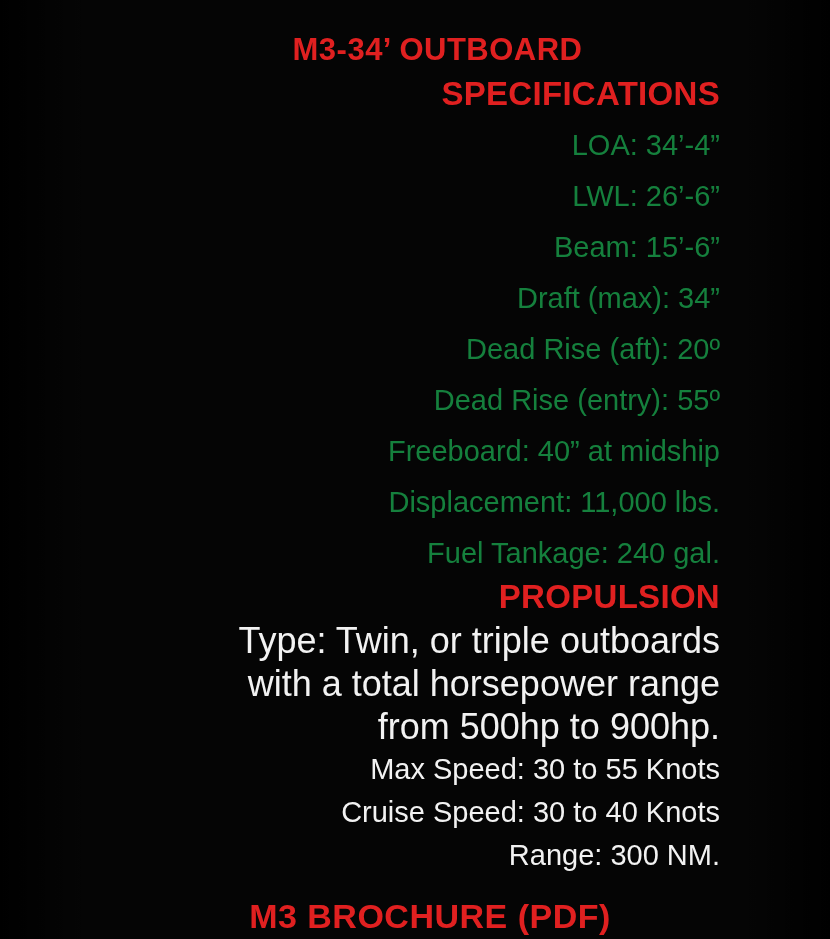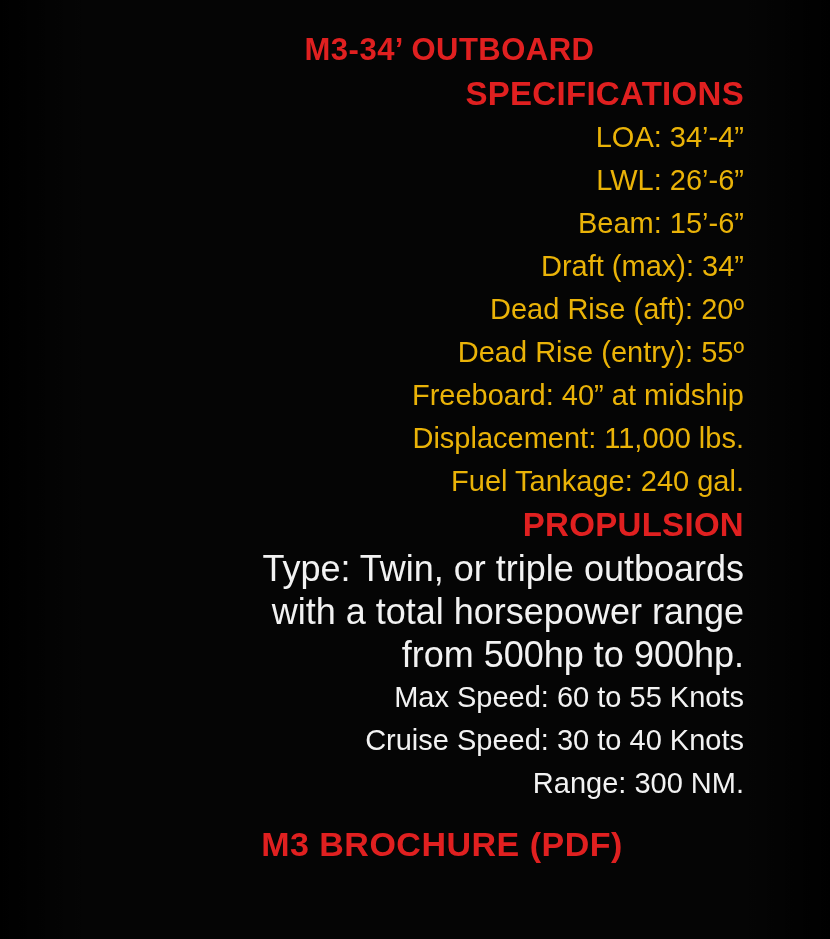--- a/index.html
+++ b/index.html
@@ -32,21 +32,21 @@
       linear-gradient(to left, #000 0px, rgba(0,0,0,0) 90px);
     pointer-events: none;
   }
   .content {
     position: relative;
     z-index: 2;
     width: 830px;
     padding-top: 28px;
     box-sizing: border-box;
     text-align: right;
-    padding-right: 86px;
+    padding-right: 110px;
   }
   .title {
     color: #e02020;
     font-weight: bold;
     font-size: 31px;
     letter-spacing: 0.5px;
     line-height: 44px;
     text-align: center;
     padding-right: 0;
     margin-left: 155px;
@@ -54,22 +54,23 @@
   .section-head {
     color: #e02020;
     font-weight: bold;
     font-size: 33px;
     line-height: 44px;
     letter-spacing: 0.3px;
   }
   .spec-line {
     font-size: 29px;
     line-height: 43px;
-    color: #eab308;
+    color: #15803d;
     white-space: nowrap;
+    margin-top: 8px;
   }
   .prop-line {
     font-size: 36px;
     line-height: 43px;
     color: #f2f2f2;
     white-space: nowrap;
   }
   .perf-line {
     font-size: 29px;
     line-height: 43px;
@@ -104,19 +105,19 @@
     <div class="spec-line">Dead Rise (entry): 55º</div>
     <div class="spec-line">Freeboard: 40” at midship</div>
     <div class="spec-line">Displacement:  11,000 lbs.</div>
     <div class="spec-line">Fuel Tankage: 240 gal.</div>
 
     <div class="section-head">PROPULSION</div>
     <div class="prop-line">Type: Twin, or triple outboards</div>
     <div class="prop-line">with a total horsepower range</div>
     <div class="prop-line">from 500hp to 900hp.</div>
 
-    <div class="perf-line">Max Speed: 60 to 55 Knots</div>
+    <div class="perf-line">Max Speed: 30 to 55 Knots</div>
     <div class="perf-line">Cruise Speed: 30 to 40 Knots</div>
     <div class="perf-line">Range: 300 NM.</div>
 
     <div class="brochure">M3 BROCHURE (PDF)</div>
   </div>
 </div>
 
 </body></html>

